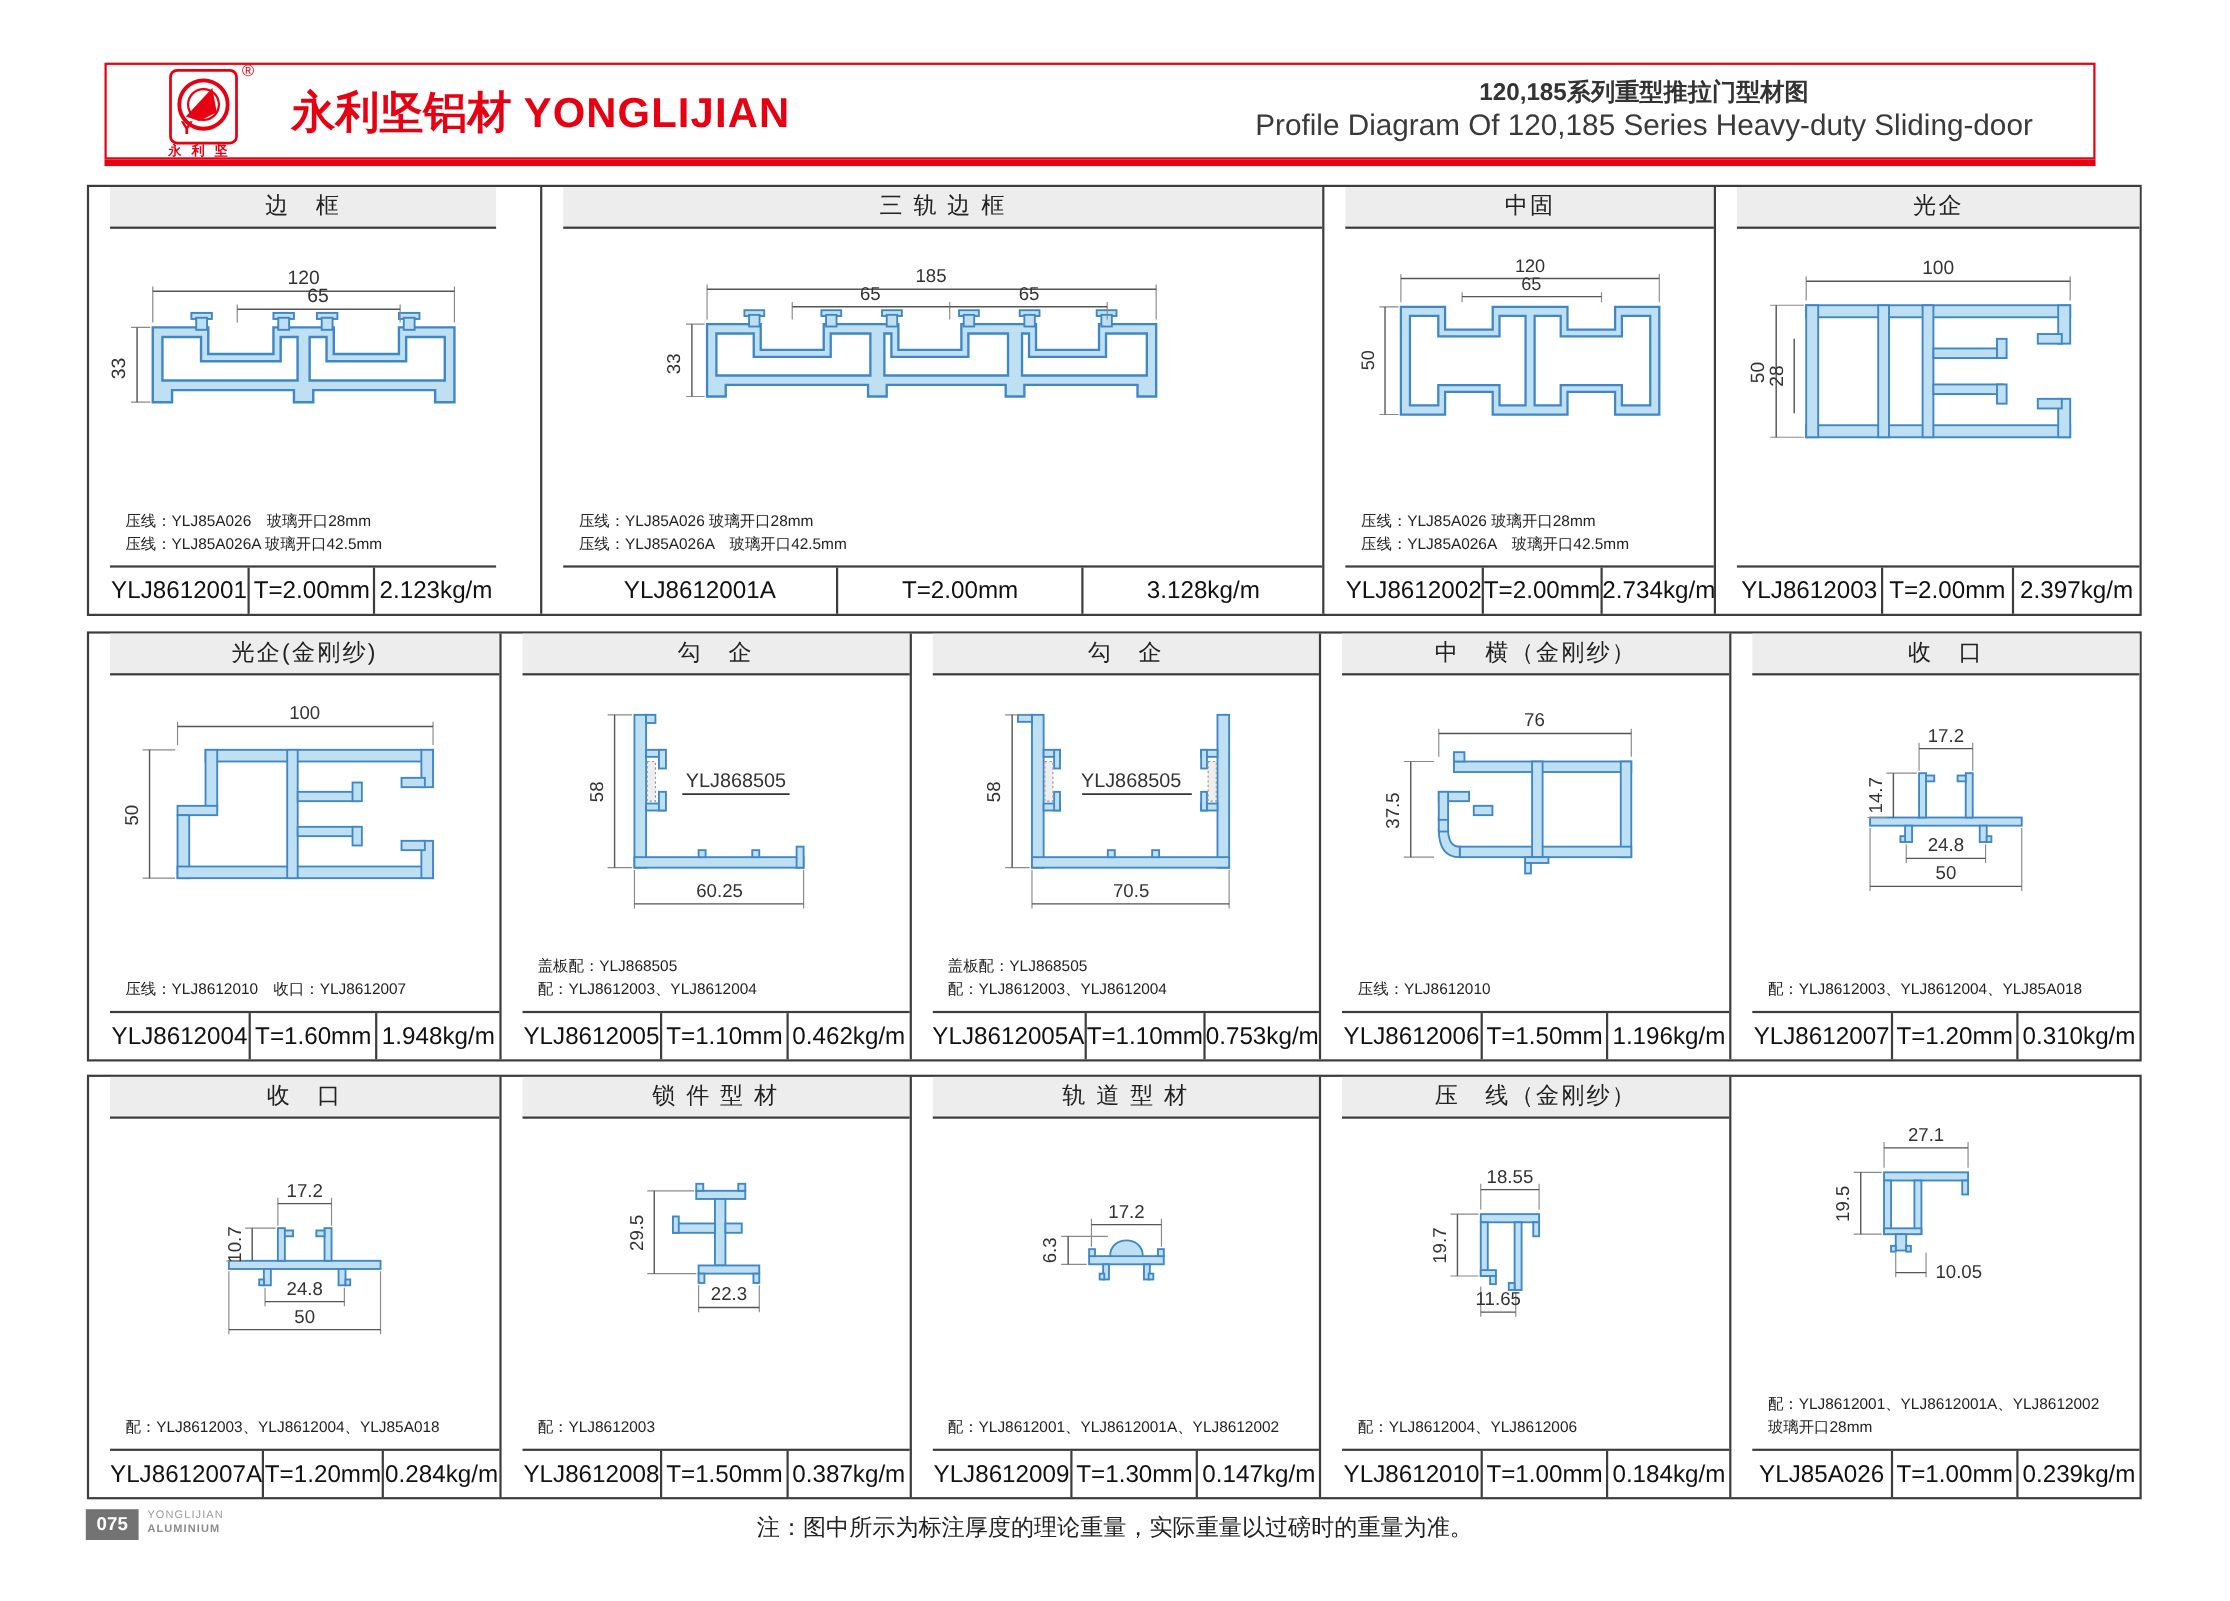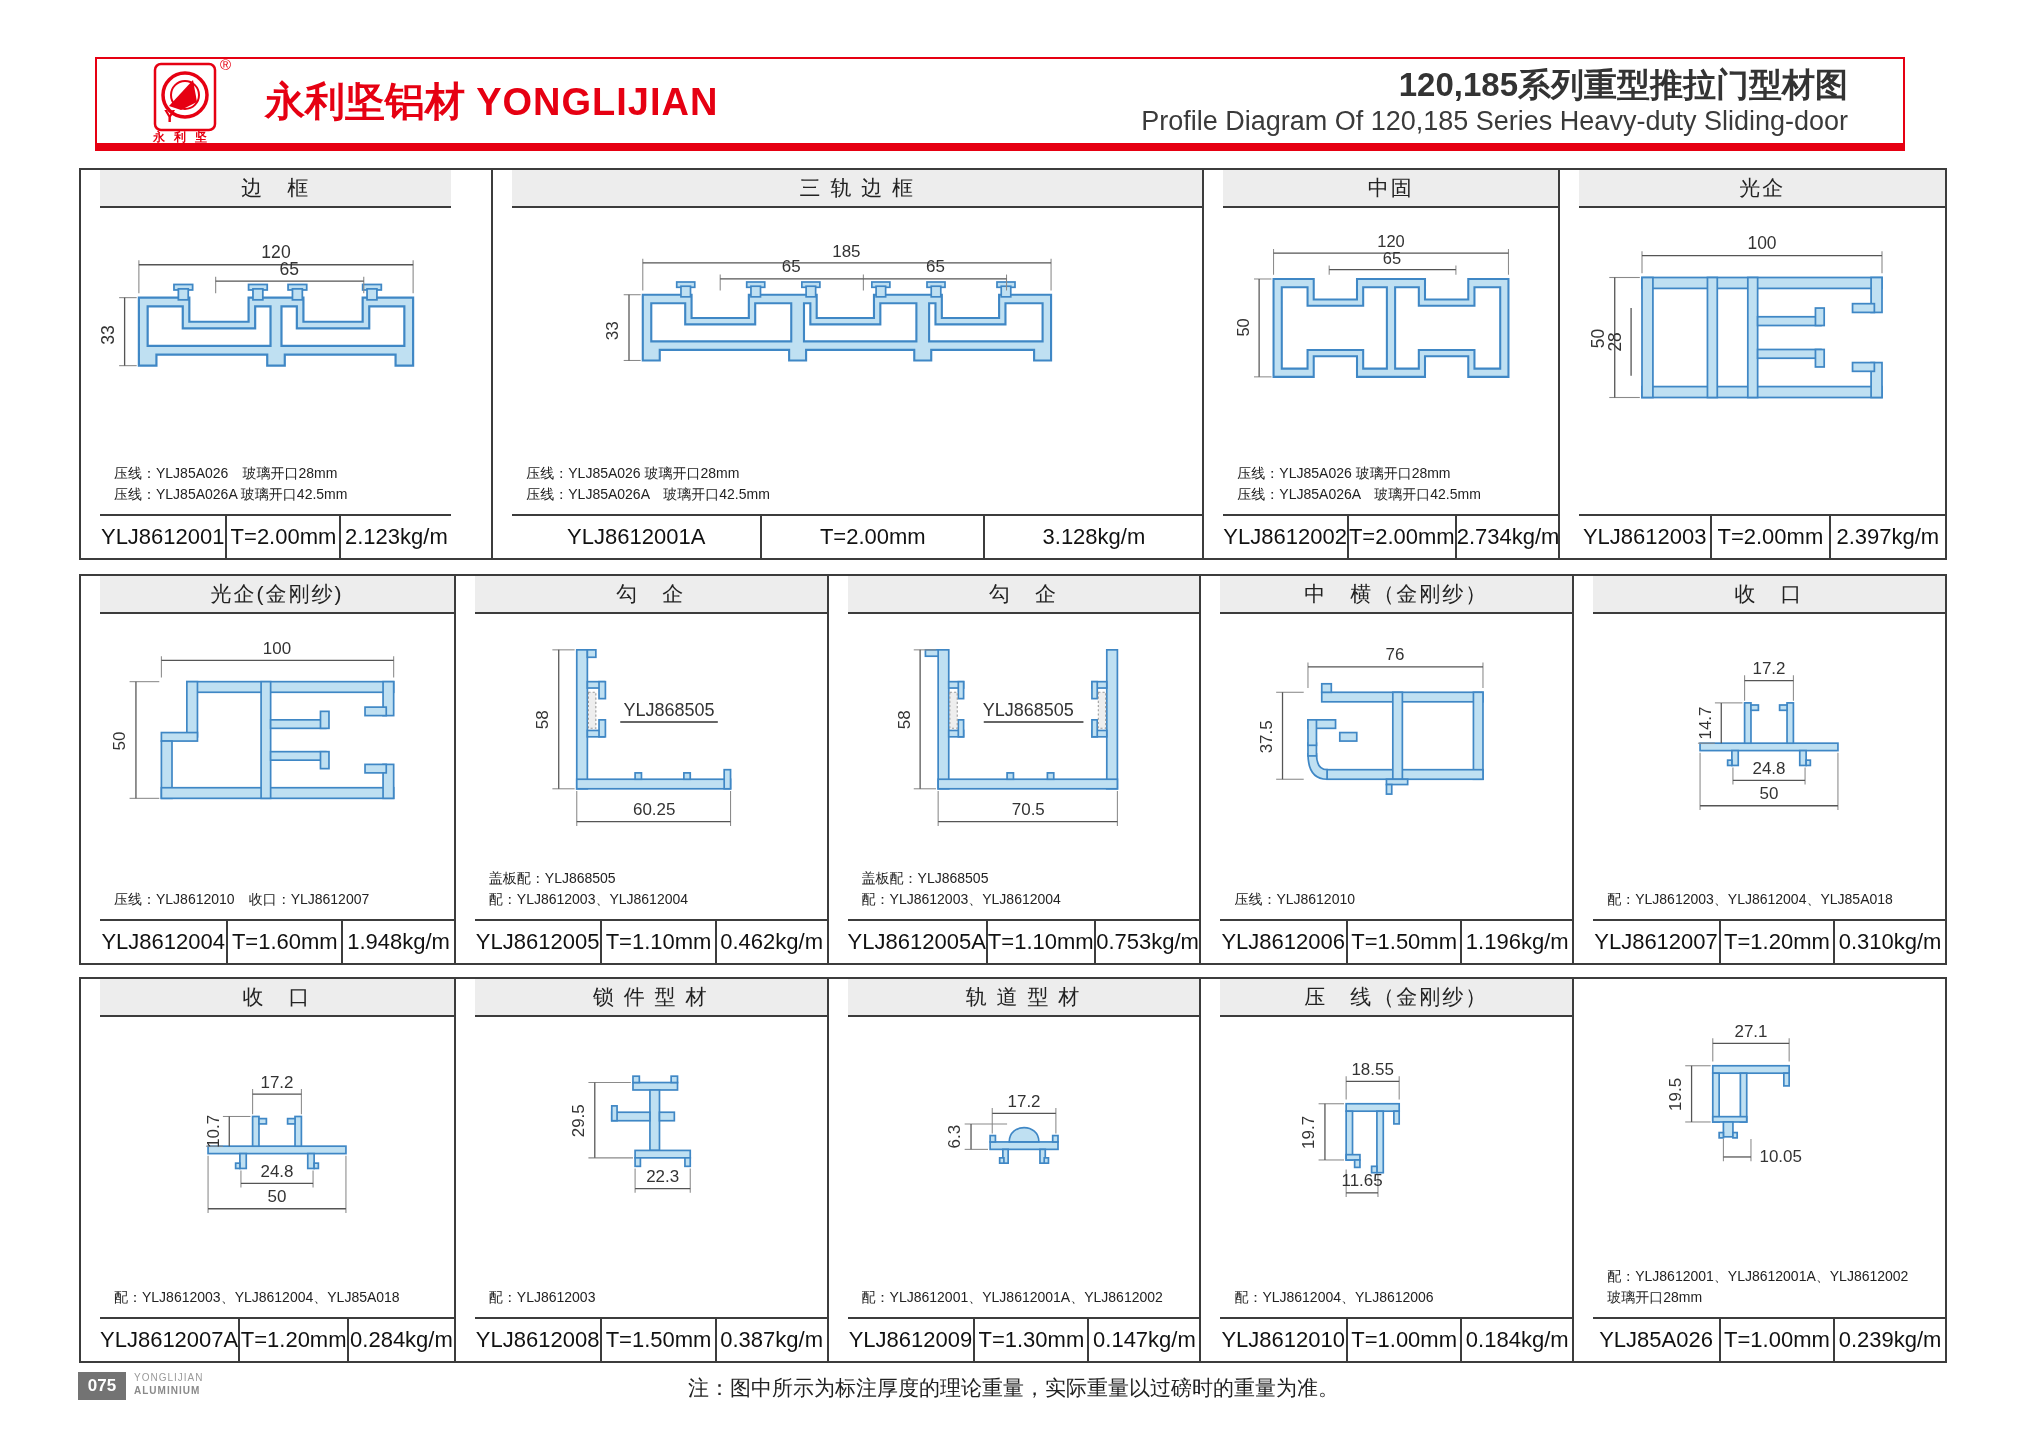--- a/index.html
+++ b/index.html
@@ -5,21 +5,21 @@
   html,body{margin:0;padding:0;background:#fff;}
   body{width:2027px;height:1455px;position:relative;font-family:"Liberation Sans",sans-serif;color:#222;}
   
   .header-box{position:absolute;left:95px;top:57px;width:1806px;height:84px;border:2px solid #e60012;display:flex;align-items:center;background:#fff;}
   .logo-wrap{margin-left:50px;position:relative;width:92px;height:82px;flex:0 0 auto;}
   .logo-reg{position:absolute;right:8px;top:-4px;color:#e60012;font-size:15px;}
   .logo-chars{position:absolute;left:6px;bottom:-4px;color:#e60012;font-size:12px;font-weight:bold;letter-spacing:9px;white-space:nowrap;}
   .company{margin-left:26px;color:#e60012;font-weight:bold;font-size:40px;white-space:nowrap;}
   .company .en{font-size:38px;letter-spacing:1px;}
   .titles{margin-left:auto;margin-right:55px;text-align:right;line-height:1.25;}
-  .title-cn{font-size:33px;font-weight:bold;color:#333;}
+  .title-cn{font-size:22px;font-weight:bold;color:#333;text-align:center;}
   .title-en{font-size:27px;color:#3a3a3a;}
   .red-bar{position:absolute;left:95px;top:145px;width:1810px;height:6px;background:#e60012;}
   
   .ptable{position:absolute;left:79px;width:1868px;border:2px solid #3c3c3c;display:flex;background:#fff;box-sizing:border-box;}
   .cell{display:flex;flex-direction:column;box-sizing:border-box;padding-left:19px;}
   .cell + .cell{border-left:2px solid #3c3c3c;}
   .ct{height:36px;line-height:36px;background:#ededed;border-bottom:2px solid #3c3c3c;text-align:center;font-size:21px;color:#222;letter-spacing:2px;}
   .cbody{flex:1;position:relative;overflow:hidden;}
   .draw{position:absolute;top:4px;left:50%;transform:translateX(-50%);}
   .notes{position:absolute;left:14px;bottom:8px;font-size:14px;color:#222;line-height:1.55;white-space:nowrap;}

